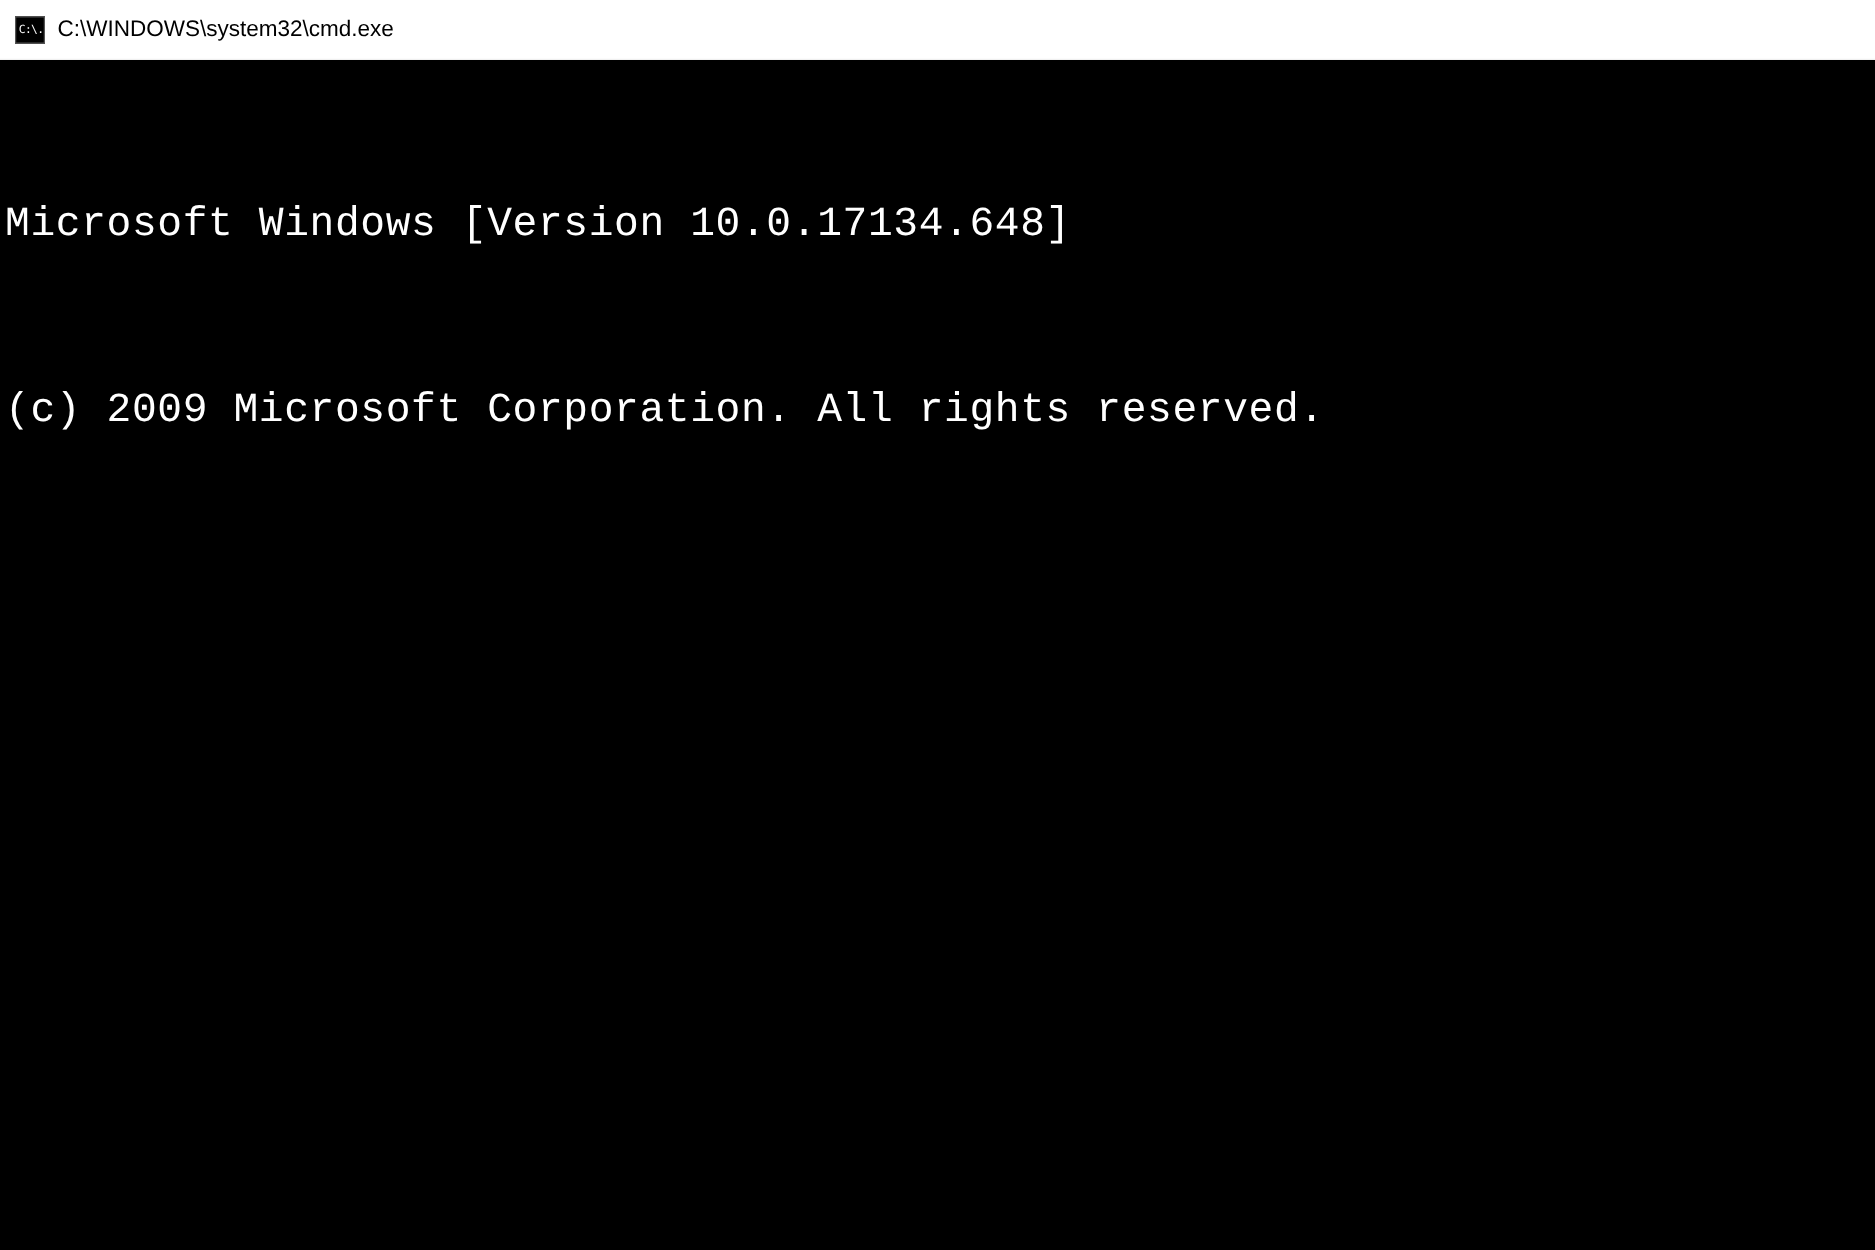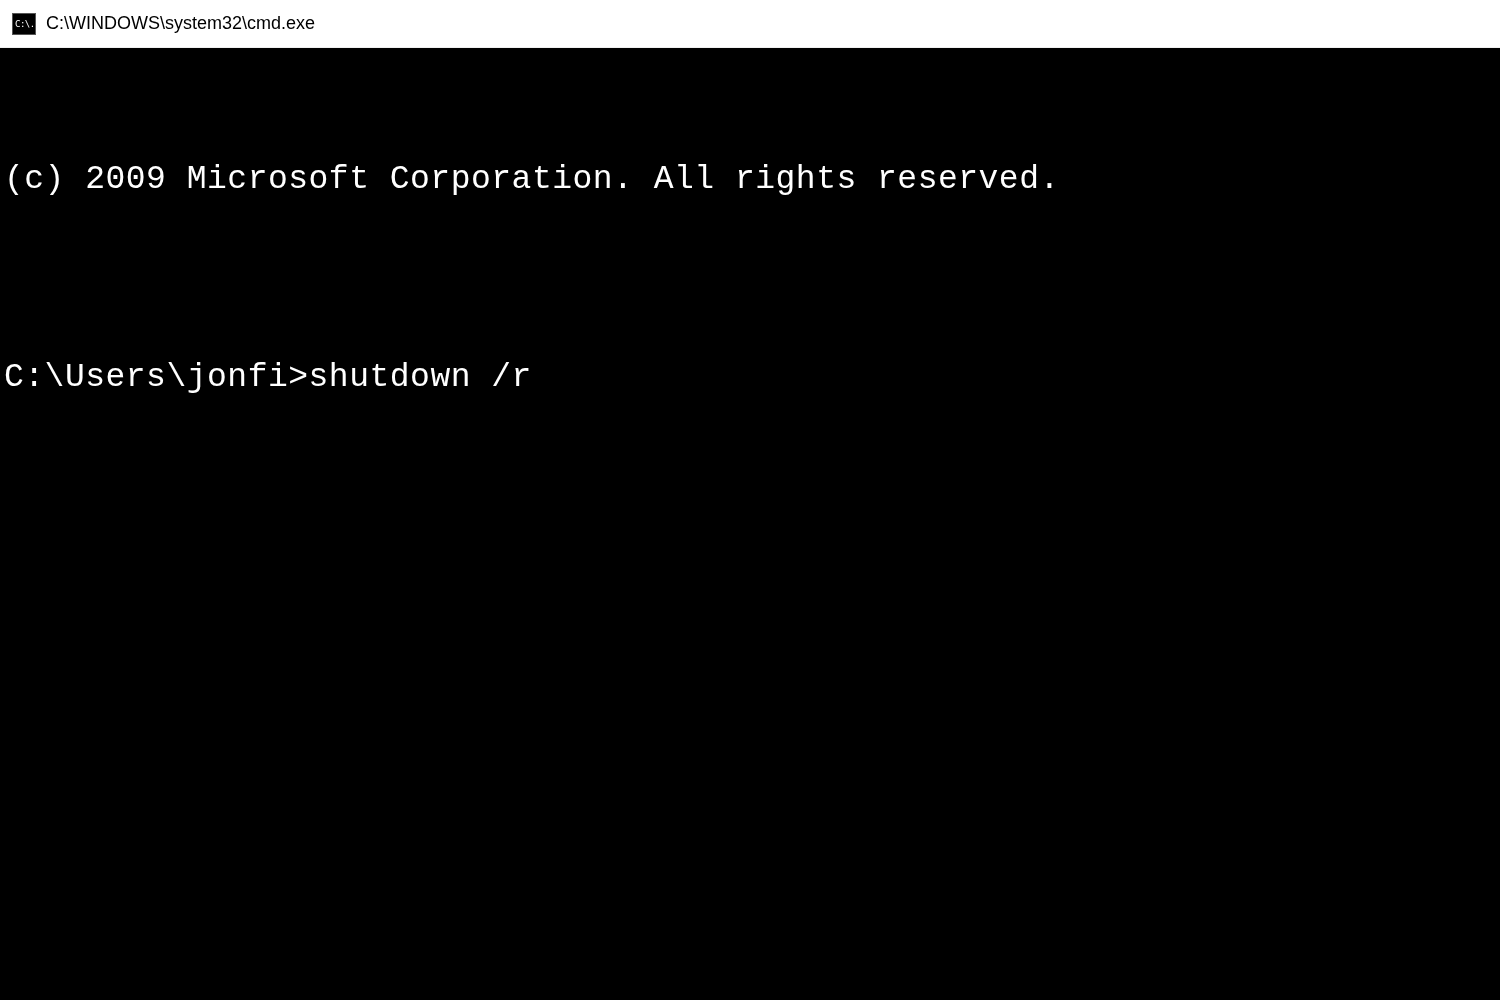--- a/index.html
+++ b/index.html
@@ -76,16 +76,16 @@
 <body>
 
 <div class="window">
   <div class="title-bar">
     <div class="cmd-icon">
       <span>C:\.</span>
     </div>
     <div class="title-text">C:\WINDOWS\system32\cmd.exe</div>
   </div>
   <div class="terminal">
+    <span class="terminal-line">Microsoft Windows [Version 10.0.17134.648]</span>
     <span class="terminal-line">(c) 2009 Microsoft Corporation. All rights reserved.</span>
-    <span class="terminal-line prompt-line"><span class="prompt">C:\Users\jonfi&gt;</span><span class="command-input">shutdown /r</span></span>
   </div>
 </div>
 
 </body></html>

